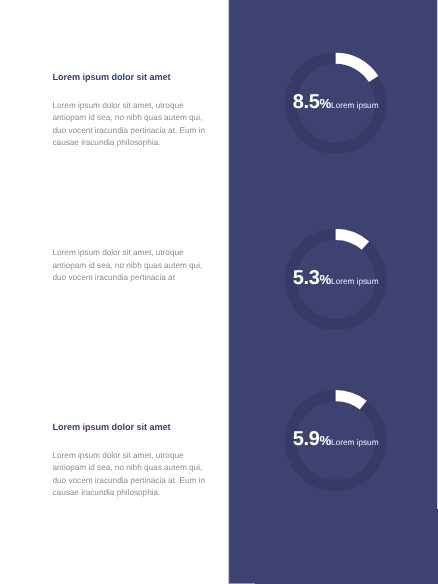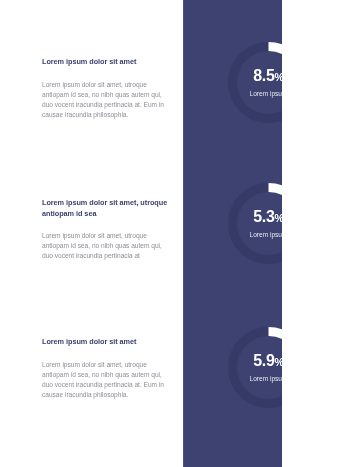--- a/index.html
+++ b/index.html
@@ -8,21 +8,21 @@
   }
   body {
     width: 350px;
     height: 467px;
     background: #ffffff;
     font-family: "Liberation Sans", sans-serif;
     overflow: hidden;
   }
   .slide {
     position: relative;
-    width: 282px;
+    width: 350px;
     height: 467px;
     background: #ffffff;
     overflow: hidden;
   }
 
   
   .right-panel {
     position: absolute;
     left: 183px;
     top: 0;
@@ -78,38 +78,38 @@
 
   
   .gauge {
     position: absolute;
     left: 228px;
     width: 81px;
     height: 81px;
   }
   .g-1 { top: 42px; }
   .g-2 { top: 183px; }
-  .g-3 { top: 327px; }
+  .g-3 { top: 312px; }
 
   .gauge svg {
     position: absolute;
     left: 0;
     top: 0;
     width: 81px;
     height: 81px;
     display: block;
   }
   .gauge-center {
     position: absolute;
     left: 0;
     top: 0;
     width: 81px;
     height: 81px;
     display: flex;
-    flex-direction: column;
+    flex-direction: row;
     align-items: center;
     justify-content: center;
   }
   .gauge-value {
     color: #ffffff;
     font-weight: bold;
     font-size: 16px;
     line-height: 17px;
     letter-spacing: -0.3px;
     white-space: nowrap;
@@ -139,21 +139,20 @@
   <div class="panel-edge"></div>
 
   <div class="text-col">
 
     <div class="text-block tb-1">
       <p class="block-title">Lorem ipsum dolor sit amet</p>
       <p class="block-body">Lorem ipsum dolor sit amet, utroque antiopam id sea, no nibh quas autem qui, duo vocent iracundia pertinacia at. Eum in causae iracundia philosophia.</p>
     </div>
 
     <div class="text-block tb-2">
-      <p class="block-title">Lorem ipsum dolor sit amet, utroque antiopam id sea</p>
       <p class="block-body">Lorem ipsum dolor sit amet, utroque antiopam id sea, no nibh quas autem qui, duo vocent iracundia pertinacia at</p>
     </div>
 
     <div class="text-block tb-3">
       <p class="block-title">Lorem ipsum dolor sit amet</p>
       <p class="block-body">Lorem ipsum dolor sit amet, utroque antiopam id sea, no nibh quas autem qui, duo vocent iracundia pertinacia at. Eum in causae iracundia philosophia.</p>
     </div>
 
   </div>
 

